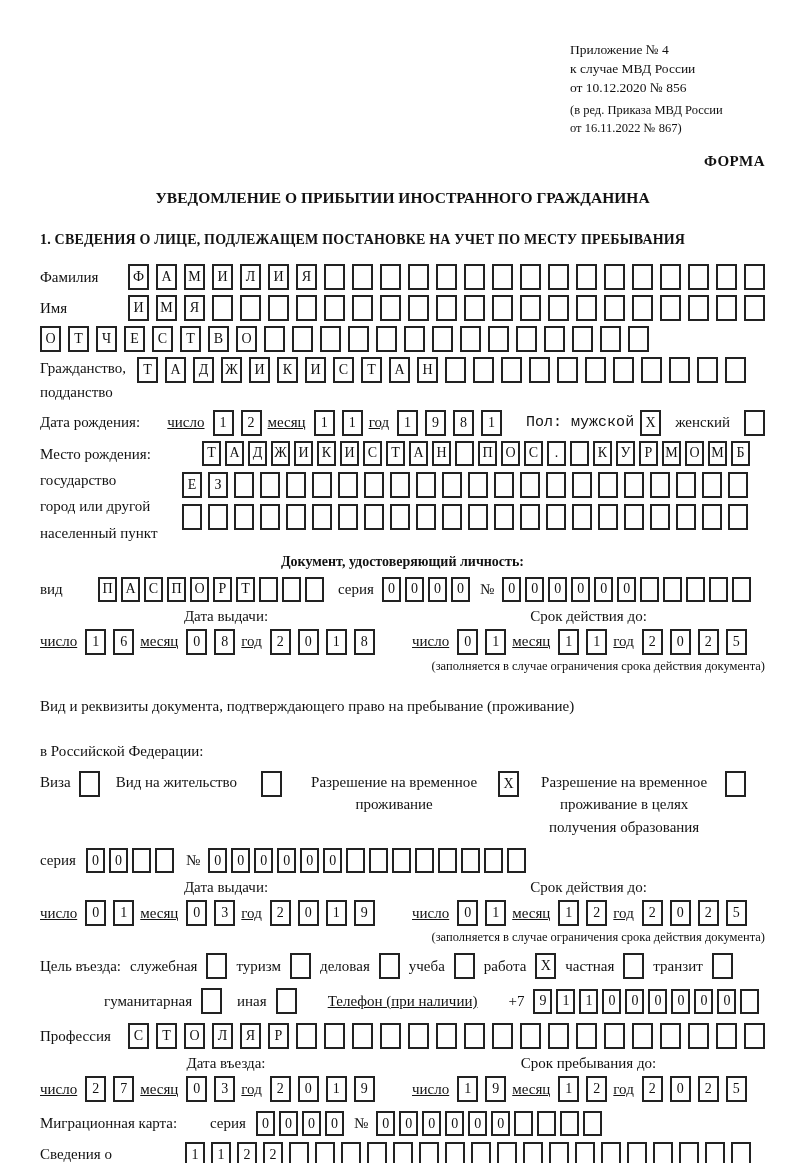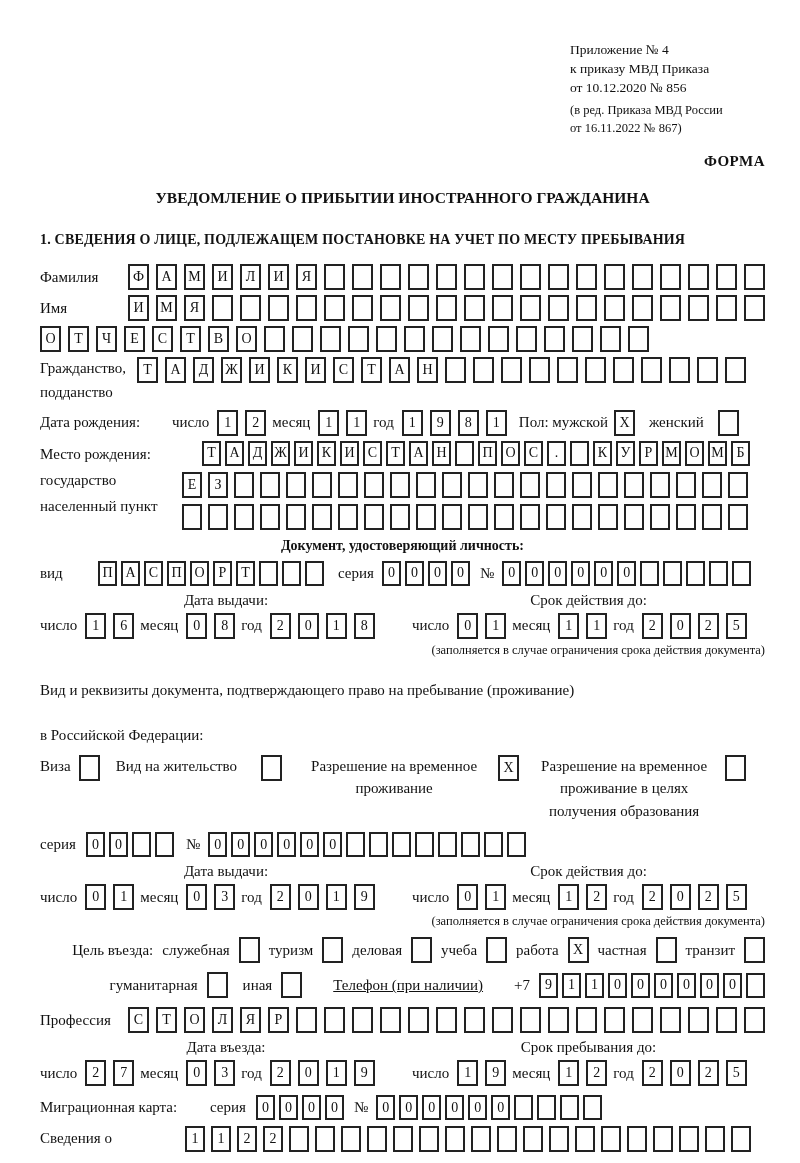--- a/index.html
+++ b/index.html
@@ -28,39 +28,39 @@
     font-size:14px;background:#fff;flex-shrink:0;
   }
   .cells.mid .cell{width:20px;}
   .cells.compact .cell{width:19px;height:25px;}
   .doc-heading{text-align:center;font-weight:bold;font-size:14px;margin:8px 0 7px 0;}
   .pair{display:flex;margin-top:6px;}
   .pair .col-l{width:372px;flex-shrink:0;}
   .pair .col-r{flex:1;}
   .pair-head{text-align:center;font-size:15px;margin-bottom:4px;}
   .dg{display:flex;align-items:center;gap:6px;}
-  .dg .lbl{margin-right:2px;}
+  .dg .lbl{margin-right:2px;text-decoration:underline;}
   .note{font-size:12.5px;text-align:right;margin-top:4px;margin-bottom:8px;}
   .plain{font-size:15px;line-height:1.7;margin-top:20px;}
   .opts{display:flex;align-items:flex-start;margin-top:6px;margin-bottom:10px;}
   .opt-label{font-size:15px;text-align:center;line-height:1.5;}
   .gap8{width:8px;flex-shrink:0;}
-  .purpose-line{display:flex;align-items:center;gap:9px;margin-bottom:9px;justify-content:flex-end;}
+  .purpose-line{display:flex;align-items:center;gap:9px;margin-bottom:9px;}
   .purpose-line .lbl{margin-right:0;}
   .reps{display:flex;margin-top:6px;}
   .reps .labels{width:145px;flex-shrink:0;}
   .reps .rows > .cells{margin-bottom:8px;}
   .mt6{margin-top:6px;}
 </style>
 </head>
 <body>
 
 <div class="appendix">
   <div>Приложение № 4</div>
-  <div>к приказу МВД Приказа</div>
+  <div>к случае МВД России</div>
   <div>от 10.12.2020 № 856</div>
   <div class="rev">
     <div>(в ред. Приказа МВД России</div>
     <div>от 16.11.2022 № 867)</div>
   </div>
 </div>
 <div class="form-label">ФОРМА</div>
 
 <div class="title">
   <div>УВЕДОМЛЕНИЕ О ПРИБЫТИИ ИНОСТРАННОГО ГРАЖДАНИНА</div>
@@ -198,34 +198,35 @@
         <span class="cell">1</span>
       </span>
     <span class="lbl">год</span>
     <span class="cells">
         <span class="cell">1</span>
         <span class="cell">9</span>
         <span class="cell">8</span>
         <span class="cell">1</span>
       </span>
   </span>
-  <span class="lbl" style="margin-left:12px;">Пол: мужской</span>
+  <span class="lbl" style="margin-left:24px;font-family:Liberation Mono, monospace;">Пол: мужской</span>
   <span class="cells" style="margin-left:6px;">
       <span class="cell">X</span>
     </span>
   <span class="lbl" style="margin-left:14px;">женский</span>
   <span class="cells" style="margin-left:14px;">
       <span class="cell"></span>
     </span>
 </div>
 
 <div class="row top" style="margin-bottom:2px;">
   <span class="lblcol" style="width:142px;line-height:1.75;">
     <span style="display:block;">Место рождения:</span>
     <span style="display:block;">государство</span>
+    <span style="display:block;">город или другой</span>
     <span style="display:block;">населенный пункт</span>
   </span>
   <span>
     <span class="cells compact" style="margin-left:20px;margin-bottom:6px;">
         <span class="cell">Т</span>
         <span class="cell">А</span>
         <span class="cell">Д</span>
         <span class="cell">Ж</span>
         <span class="cell">И</span>
         <span class="cell">К</span>

